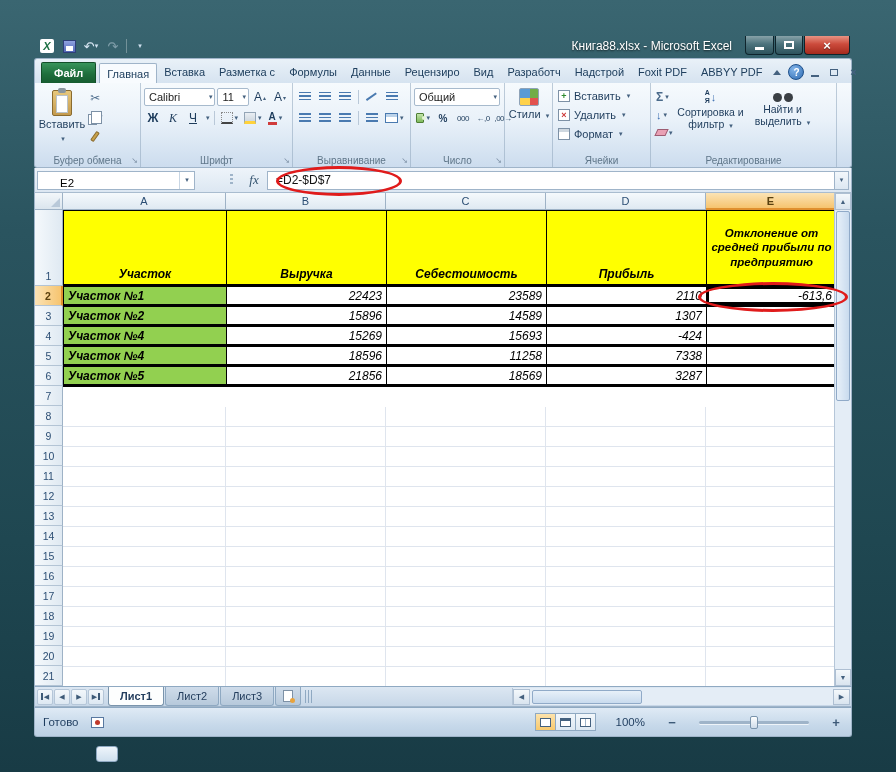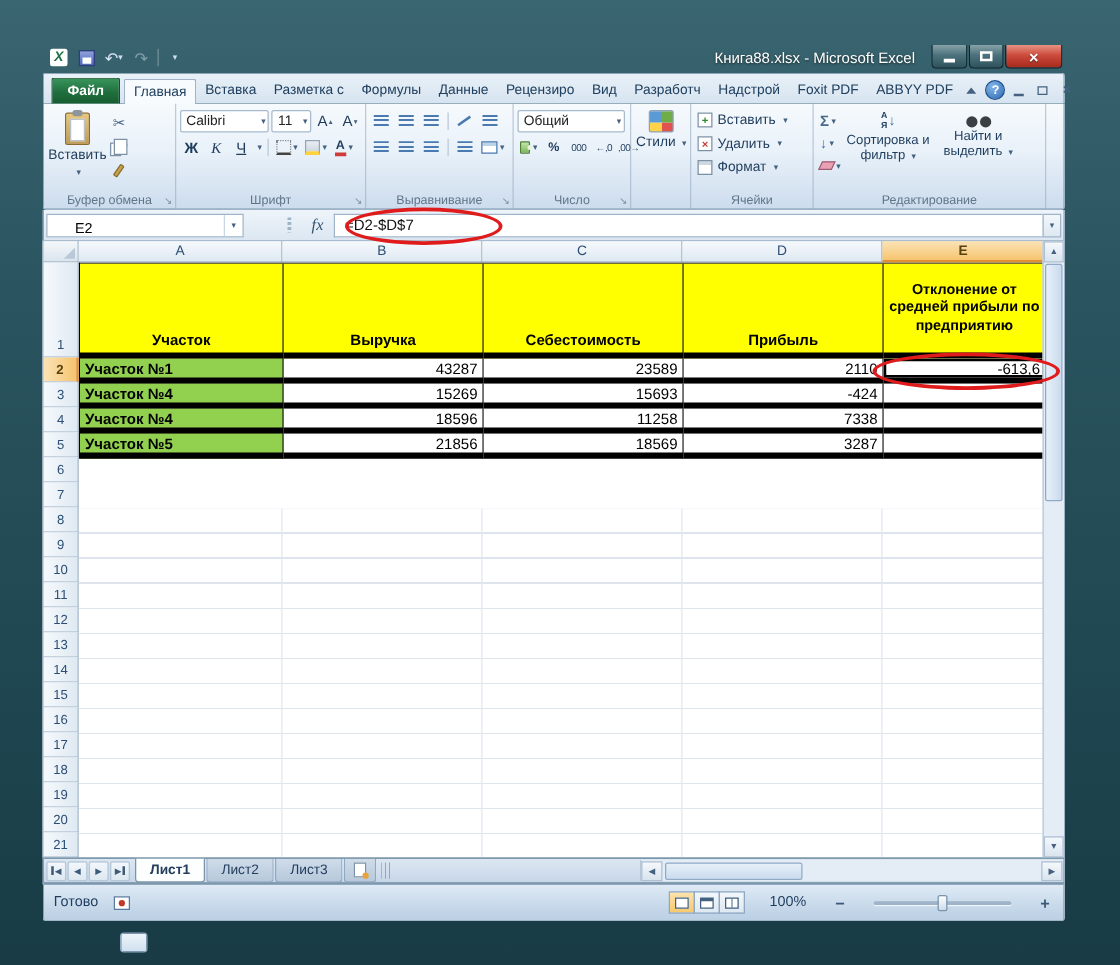--- a/index.html
+++ b/index.html
@@ -127,21 +127,21 @@
   .ch.sel { background:linear-gradient(180deg,#fbe3b5,#f6c46f); border-bottom:2px solid #e0902f; color:#59400f; font-weight:bold; }
   .w163{width:163px}.w160{width:160px}.w130{width:130px}
   .rowheads { position:absolute; left:0; top:17px; width:28px; }
   .rh { height:20px; background:linear-gradient(90deg,#f5f9fc,#dfe9f2); border-right:1px solid #9eb2c6; border-bottom:1px solid #b3c4d5;
         display:flex; align-items:center; justify-content:center; font-size:10.5px; color:#2c4e74; }
   .rh.h76 { height:76px; align-items:flex-end; padding-bottom:3px; }
   .rh.sel { background:linear-gradient(90deg,#fbe3b5,#f6c46f); border-right:2px solid #e0902f; font-weight:bold; color:#59400f; }
   .cellsArea { position:absolute; left:28px; top:17px; width:773px; height:476px; overflow:hidden; }
   .xtable { position:absolute; left:0; top:0; border-top:1px solid #000; border-left:1px solid #000; }
   .trow { display:flex; }
-  .cell { border-right:1px solid #000; border-bottom:5px solid #000000; font-size:12px; color:#000; display:flex; align-items:center; overflow:hidden; white-space:nowrap; background:#fff; }
+  .cell { border-right:1px solid #000; border-bottom:3px solid #000000; font-size:12px; color:#000; display:flex; align-items:center; overflow:hidden; white-space:nowrap; background:#fff;font-style:italic; }
   .trow .cell { height:20px; }
   .trow.hdr .cell { height:76px; background:#ffff00; font-weight:bold; justify-content:center; align-items:flex-end; padding-bottom:3px; }
   .trow.hdr .ce { align-items:center; justify-content:center; text-align:center; white-space:normal; line-height:1.25; padding:0 4px; font-size:11.5px; }
   .ca{width:163px}.cb{width:160px}.cc{width:160px}.cd{width:160px}.ce{width:130px}
   .site { background:#92d050; font-weight:bold; padding-left:4px; }
   .sumlab { background:#ffc000; font-weight:bold; padding-left:4px; }
   .num { justify-content:flex-end; padding-right:4px; }
   .bold { font-weight:bold; }
   .cell.selected { box-shadow:inset 0 0 0 2px #000; }
   .emptyrows { position:absolute; left:0; top:197px; width:773px; height:279px;
@@ -506,24 +506,31 @@
     <div class="xtable">
       <div class="trow hdr">
         <div class="cell ca">Участок</div>
         <div class="cell cb">Выручка</div>
         <div class="cell cc">Себестоимость</div>
         <div class="cell cd">Прибыль</div>
         <div class="cell ce">Отклонение от средней прибыли по предприятию</div>
       </div>
       <div class="trow">
         <div class="cell ca site">Участок №1</div>
-        <div class="cell cb num">43287</div>
+        <div class="cell cb num">22423</div>
         <div class="cell cc num">23589</div>
         <div class="cell cd num">2110</div>
         <div class="cell ce num selected">-613,6</div>
+      </div>
+      <div class="trow">
+        <div class="cell ca site">Участок №2</div>
+        <div class="cell cb num">15896</div>
+        <div class="cell cc num">14589</div>
+        <div class="cell cd num">1307</div>
+        <div class="cell ce"></div>
       </div>
       <div class="trow">
         <div class="cell ca site">Участок №4</div>
         <div class="cell cb num">15269</div>
         <div class="cell cc num">15693</div>
         <div class="cell cd num">-424</div>
         <div class="cell ce"></div>
       </div>
       <div class="trow">
         <div class="cell ca site">Участок №4</div>

